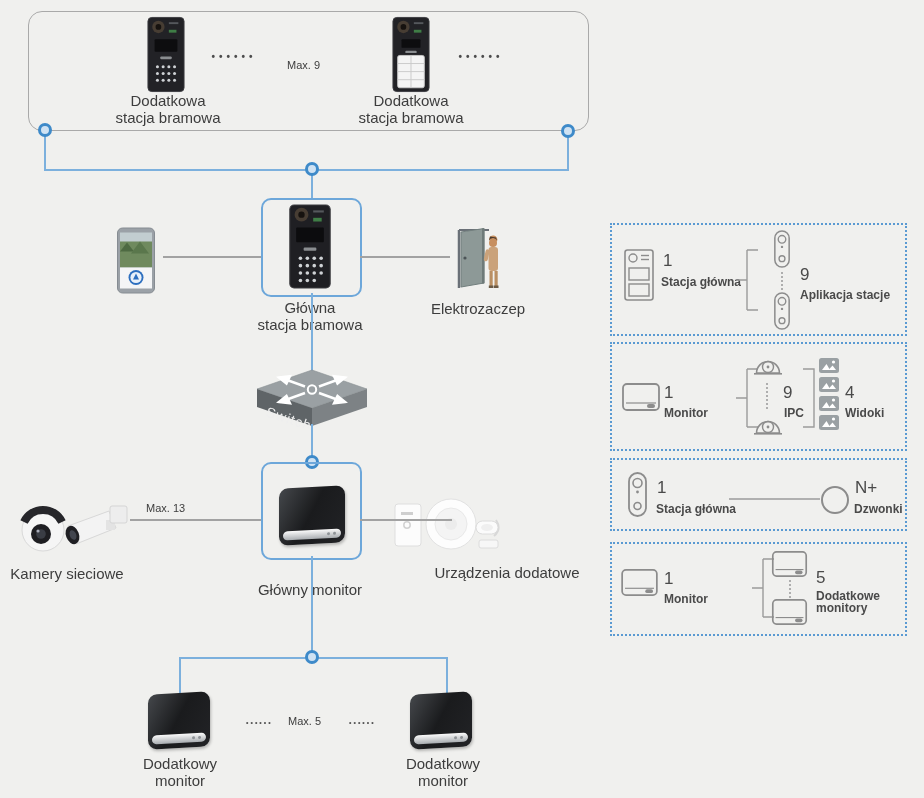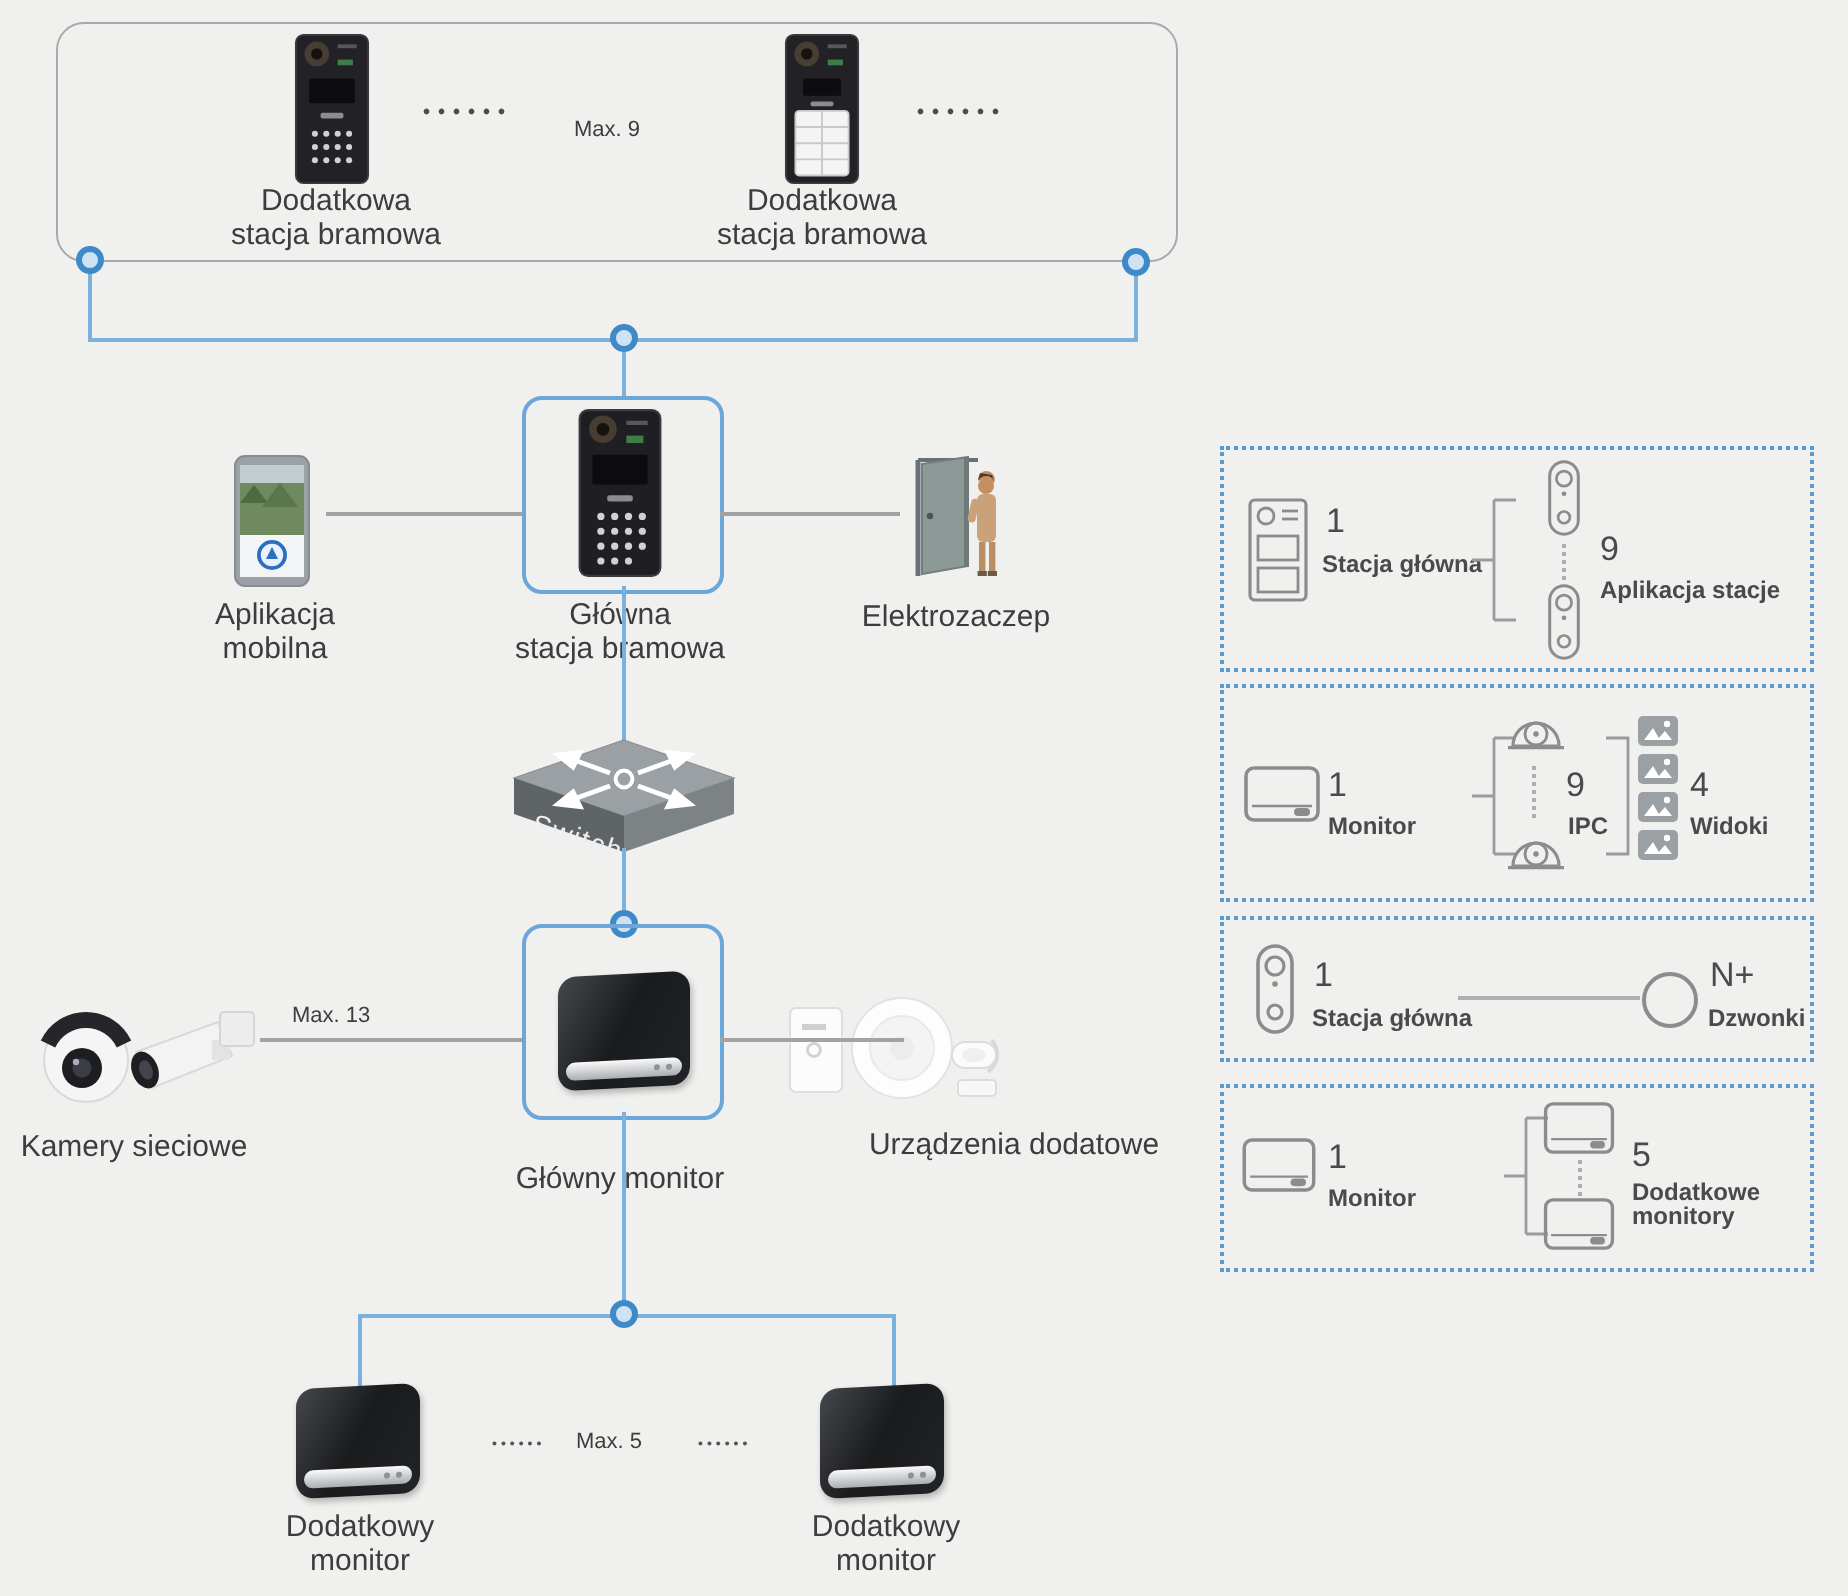--- a/index.html
+++ b/index.html
@@ -165,24 +165,20 @@
       <rect x="40.5" y="45" width="3.2" height="15" fill="#b98f63"></rect>
       <rect x="45.5" y="45" width="3.2" height="15" fill="#b98f63"></rect>
       <rect x="39.8" y="59.5" width="4.6" height="2.5" fill="#6b5a45"></rect>
       <rect x="44.9" y="59.5" width="4.6" height="2.5" fill="#6b5a45"></rect>
     </svg>
   </div>
 
   <div class="gl" style="left:163px;top:256px;width:98px;"></div>
   <div class="gl" style="left:360px;top:256px;width:90px;"></div>
 
-  <div class="lbl" style="left:75px;top:299px;width:125px;">
-    <span>Aplikacja</span><br>
-    <span>mobilna</span>
-  </div>
   <div class="lbl" style="left:237px;top:299px;width:146px;">
     <span>Główna</span><br>
     <span>stacja bramowa</span>
   </div>
   <div class="lbl" style="left:413px;top:300px;width:130px;">Elektrozaczep</div>
 
   <div class="vl" style="left:311px;top:293px;height:80px;"></div>
   <div class="abs" style="left:255px;top:368px;">
     <svg width="114" height="60" viewBox="0 0 114 60">
       <polygon points="57,2 112,21 57,40 2,21" fill="#9aa0a3" stroke="#8a9093" stroke-width="0.6"></polygon>

